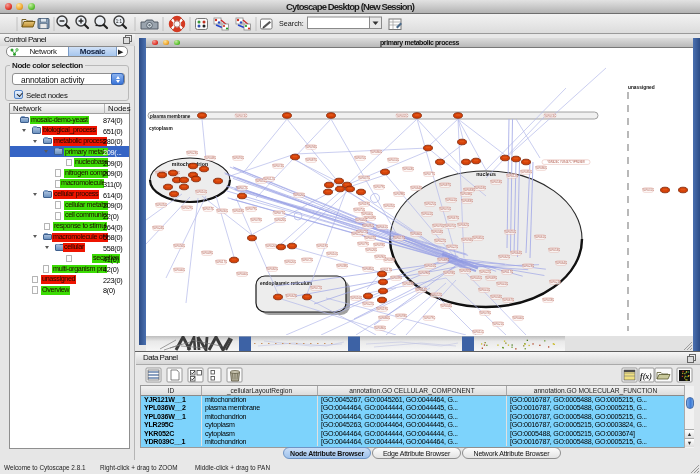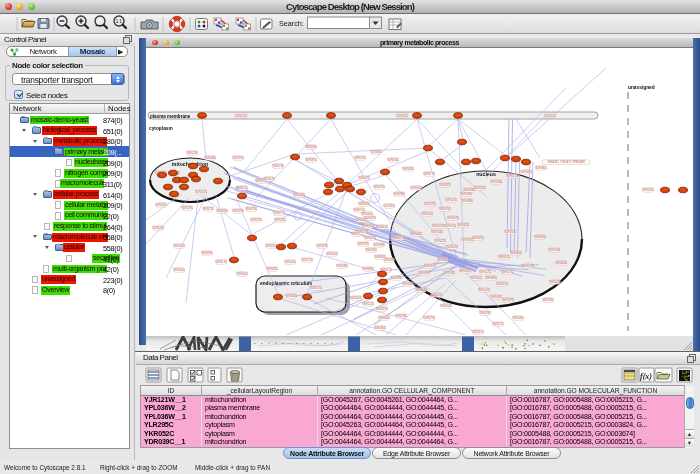--- a/index.html
+++ b/index.html
@@ -42,21 +42,21 @@
 .tval{position:absolute;left:93px;top:1.6px;color:#000;font-size:7.3px;letter-spacing:-0.3px;}
 .sel .tval{color:#fff;}
 .arr{position:absolute;top:3.8px;width:0;height:0;border-left:2.8px solid transparent;border-right:2.8px solid transparent;border-top:3.8px solid #5a5a5a;}
 .fold{position:absolute;top:2px;width:9px;height:6.5px;background:linear-gradient(#a6bddb,#6c92c0);border:0.5px solid #3f608e;border-radius:1px;}
 .fold:before{content:"";position:absolute;left:0px;top:-1.8px;width:4px;height:1.6px;background:#7d9cc4;border-radius:1px 1px 0 0;}
 .file{position:absolute;top:1.6px;width:6px;height:7.6px;background:#fdfdfd;border:0.6px solid #b4b4b4;border-radius:0.5px;}
 
 #dpanel-head{left:136px;top:352px;width:564px;height:13px;background:linear-gradient(#f7f7f7,#d6d6d6);border-bottom:1px solid #aaa;font-size:8px;letter-spacing:-0.5px;color:#111;}
 #dpanel-head span{position:absolute;left:7px;top:1px;}
 #dpanel-body{left:136px;top:365px;width:564px;height:81px;background:#e7e7e7;}
-#dtable{left:140px;top:385px;width:545px;height:63px;background:#f9a8d4;border:1px solid #9a9a9a;}
+#dtable{left:140px;top:385px;width:545px;height:63px;background:#7dd3fc;border:1px solid #9a9a9a;}
 .dhead{position:absolute;top:0;height:9.5px;background:linear-gradient(#f2f2f2,#dcdcdc);border-right:1px solid #a8a8a8;border-bottom:1px solid #8a8a8a;font-size:6.6px;color:#222;text-align:center;line-height:9px;}
 .drow{position:absolute;height:8.4px;font-size:7.1px;letter-spacing:-0.25px;line-height:8.4px;color:#000;white-space:nowrap;}
 .dcell{position:absolute;overflow:hidden;padding-left:3px;border-right:1px solid #e0e0e0;height:8.4px;}
 #dscroll{left:684px;top:386px;width:10px;height:62px;background:#f2f2f2;border-left:1px solid #aaa;}
 
 .btab{position:absolute;top:447px;height:12px;border:1px solid #8f8f8f;border-radius:6px;background:linear-gradient(#fdfdfd,#e4e4e4);font-size:7px;letter-spacing:-0.2px;color:#111;text-align:center;line-height:11px;}
 .btab.on{background:linear-gradient(#cadef7,#9fc2ec);border-color:#6f94c4;font-weight:bold;}
 #status{left:0;top:460px;width:700px;height:14px;background:#e8e8e8;font-size:6.4px;color:#222;}
 #status span{position:absolute;top:4px;}
 
@@ -189,21 +189,21 @@
           <circle cx="4.5" cy="6.3" r="1.5" fill="#2ca02c"></circle>
           <path d="M2.5 3 L4 5 M6.5 3 L5 5" stroke="#2ca02c" stroke-width="0.8" fill="none"></path>
         </svg>
    <div class="abs" id="tab-net">Network</div>
    <div class="abs" id="tab-mosaic">Mosaic</div>
    <div class="abs" id="tab-arr">▶</div>
  </div>
  <div class="abs" id="groupbox"></div>
  <div class="abs" id="grouplabel">Node color selection</div>
  <div class="abs" id="combo">
-        <span class="txt">transporter transport</span>
+        <span class="txt">annotation activity</span>
         <span class="btn"></span>
       </div>
  <div class="abs" id="checkbox"></div>
  <div class="abs" id="checklabel">Select nodes</div>
  <div class="abs" id="treebox">
   <div class="abs" id="treehead">
           <span class="c1">Network</span>
           <span class="c2">Nodes</span>
         </div>
   <div class="trow" style="top:10.50px;">

